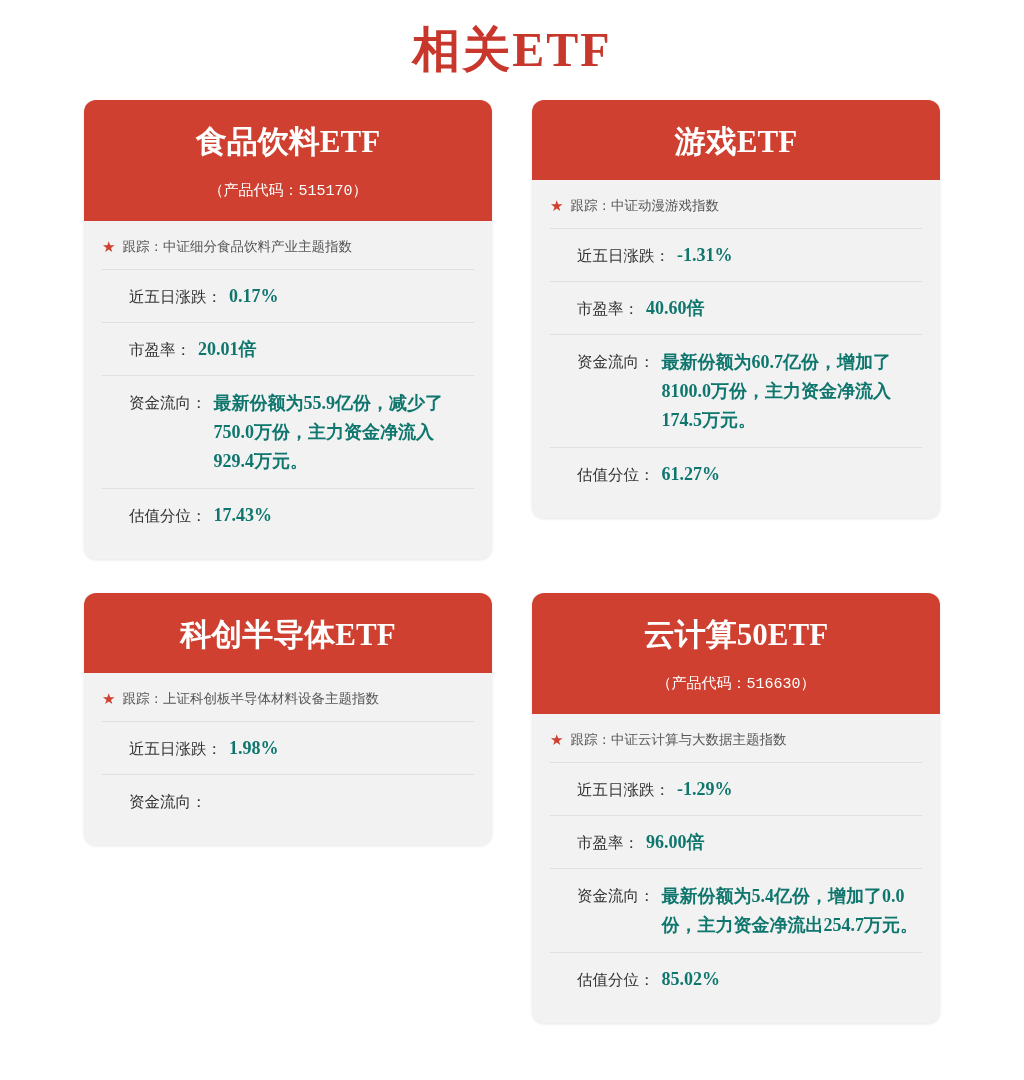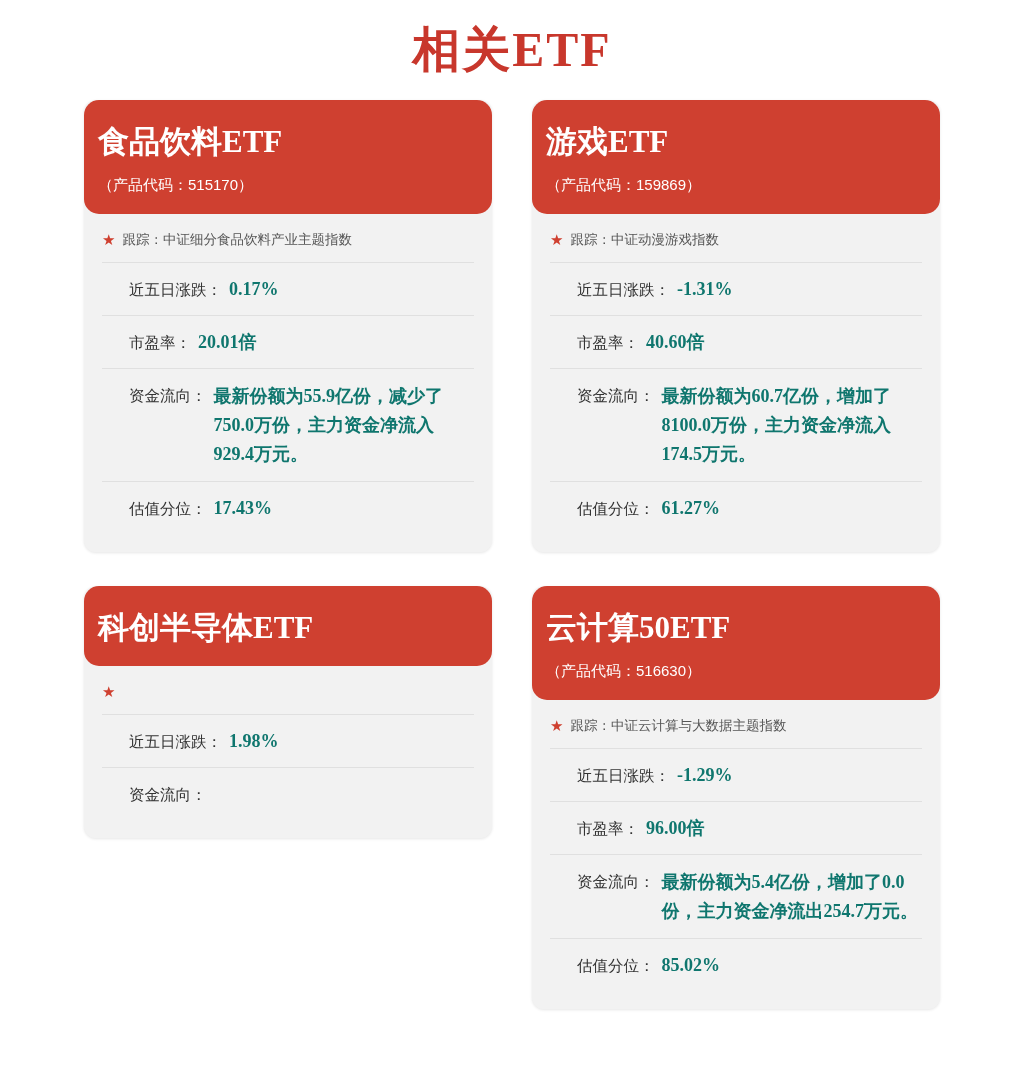--- a/index.html
+++ b/index.html
@@ -40,35 +40,35 @@
     background: #f2f2f2;
     box-shadow: 0 1px 3px rgba(0,0,0,0.10);
     display: flex;
     flex-direction: column;
     align-self: start;
   }
   .card-head {
     background: #cf4030;
     color: #ffffff;
     padding: 22px 14px 18px 14px;
-    border-radius: 15px;
+    text-align: center;
   }
   .card-name {
     font-size: 31px;
     font-weight: bold;
     line-height: 40px;
     font-family: "Liberation Serif", serif;
     margin: 0;
     white-space: nowrap;
   }
   .card-code {
     font-size: 15px;
     line-height: 22px;
-    margin-top: 12px;
-    font-family: Liberation Sans, sans-serif;
+    margin-top: 19px;
+    font-family: Liberation Mono, monospace;
   }
   .card-body {
     padding: 16px 18px 18px 18px;
     background: #f2f2f2;
     flex: 1;
   }
   .track-row {
     display: flex;
     align-items: flex-start;
     gap: 7px;
@@ -152,23 +152,20 @@
         <div class="row">
           <span class="row-label">估值分位：</span>
           <span class="row-value">17.43%</span>
         </div>
       </div>
     </div>
 
     <div class="card">
       <div class="card-head">
         <div class="card-name">游戏ETF</div>
-        <div class="card-code">
-          <span>（产品代码：</span><span>159869</span><span>）</span>
-        </div>
       </div>
       <div class="card-body">
         <div class="track-row">
           <span class="star-icon">★</span>
           <span class="track-text"><span>跟踪：</span><span>中证动漫游戏指数</span></span>
         </div>
         <div class="row">
           <span class="row-label">近五日涨跌：</span>
           <span class="row-value">-1.31%</span>
         </div>
@@ -187,20 +184,21 @@
       </div>
     </div>
 
     <div class="card">
       <div class="card-head">
         <div class="card-name">科创半导体ETF</div>
       </div>
       <div class="card-body">
         <div class="track-row">
           <span class="star-icon">★</span>
+          <span class="track-text"><span>跟踪：</span><span>上证科创板半导体材料设备主题指数</span></span>
         </div>
         <div class="row">
           <span class="row-label">近五日涨跌：</span>
           <span class="row-value">1.98%</span>
         </div>
         <div class="row">
           <span class="row-label">资金流向：</span>
         </div>
       </div>
     </div>

